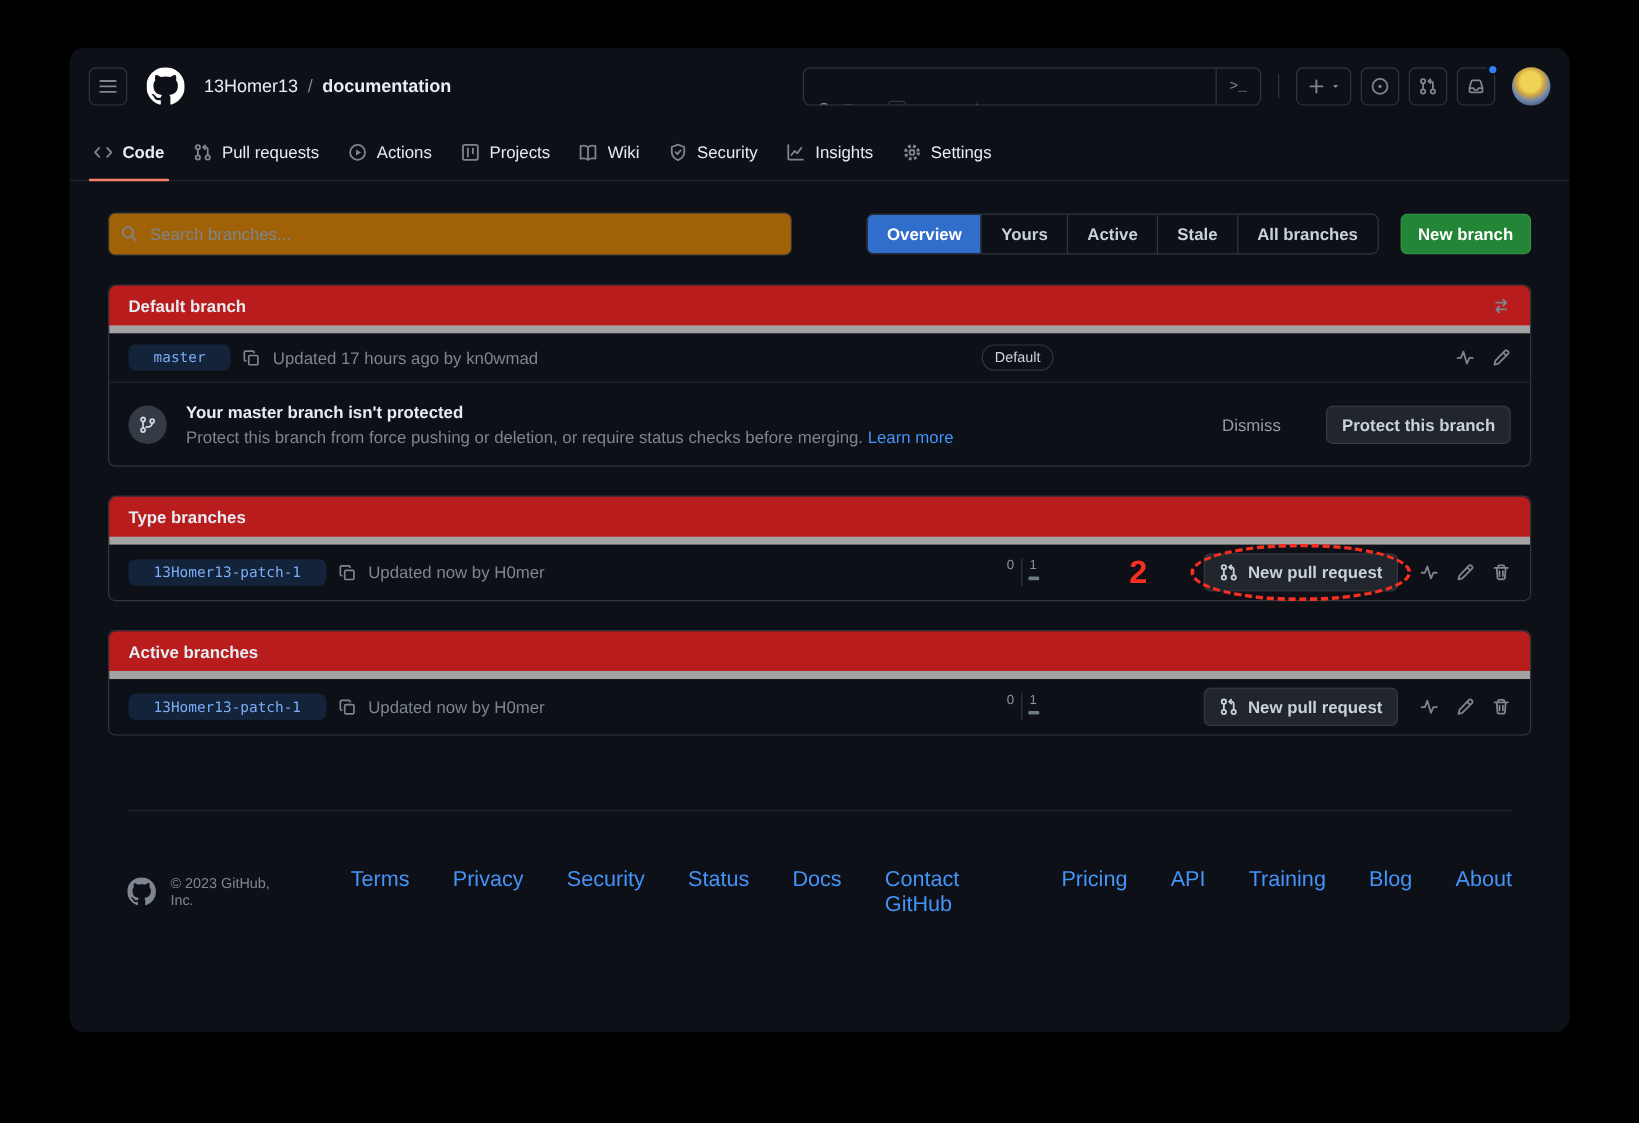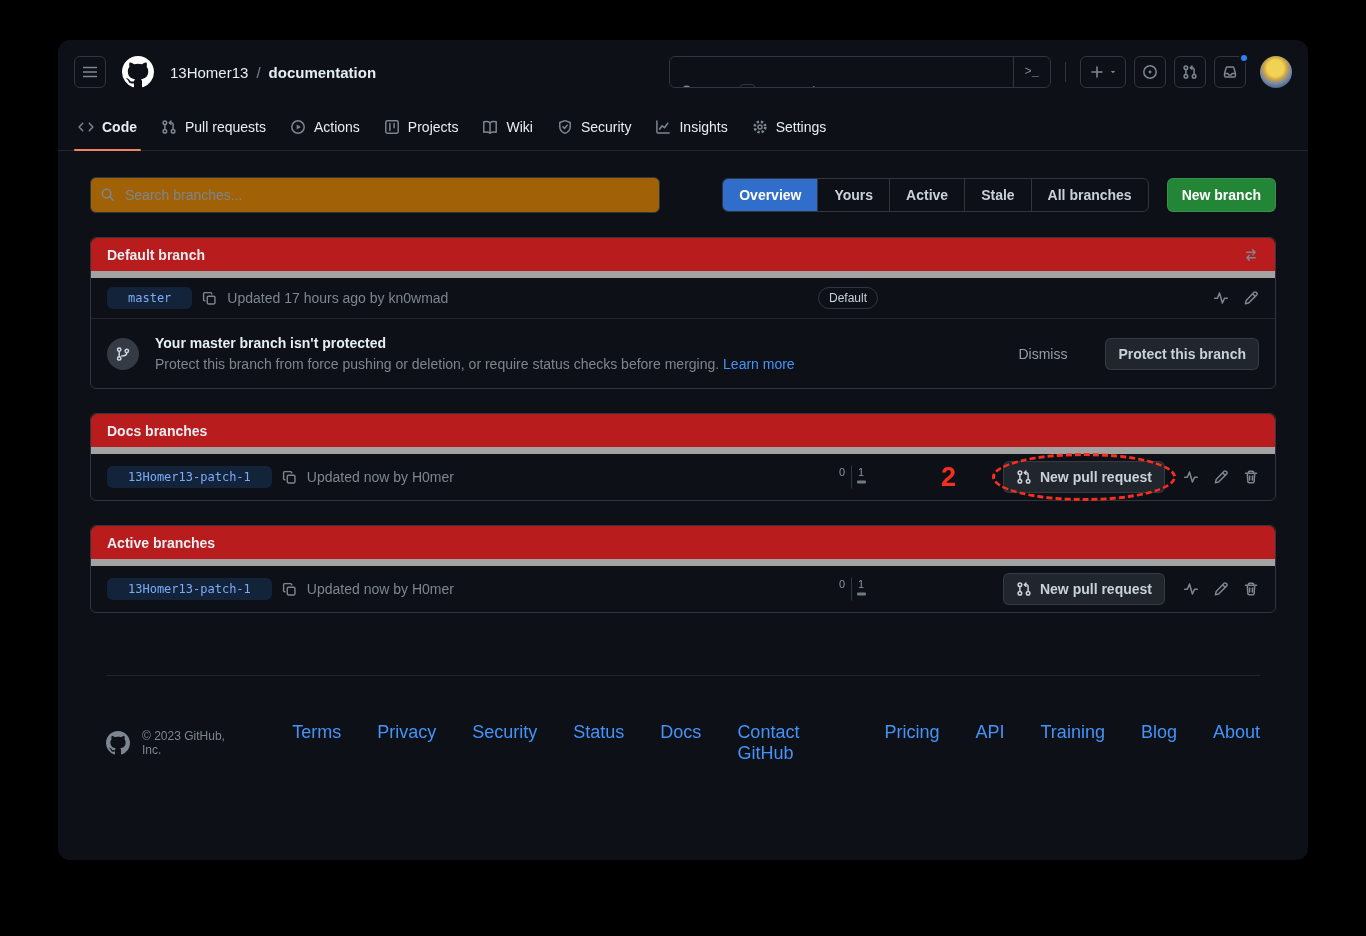--- a/index.html
+++ b/index.html
@@ -421,21 +421,21 @@
             <a class="link">Learn more</a>
           </div>
         </div>
         <button class="dismiss-btn">Dismiss</button>
         <button class="btn-secondary">Protect this branch</button>
       </div>
     </section>
 
     <section class="card">
       <div class="card-header">
-        <span>Docs branches</span>
+        <span>Type branches</span>
       </div>
       <div class="branch-row tall">
         <a class="branch-pill">13Homer13-patch-1</a>
         <button class="copy-btn">
           <svg class="ic" width="15" height="15">
               <use href="#i-copy"></use>
             </svg>
         </button>
         <span class="updated">Updated now by H0mer</span>
         <div class="counts">

